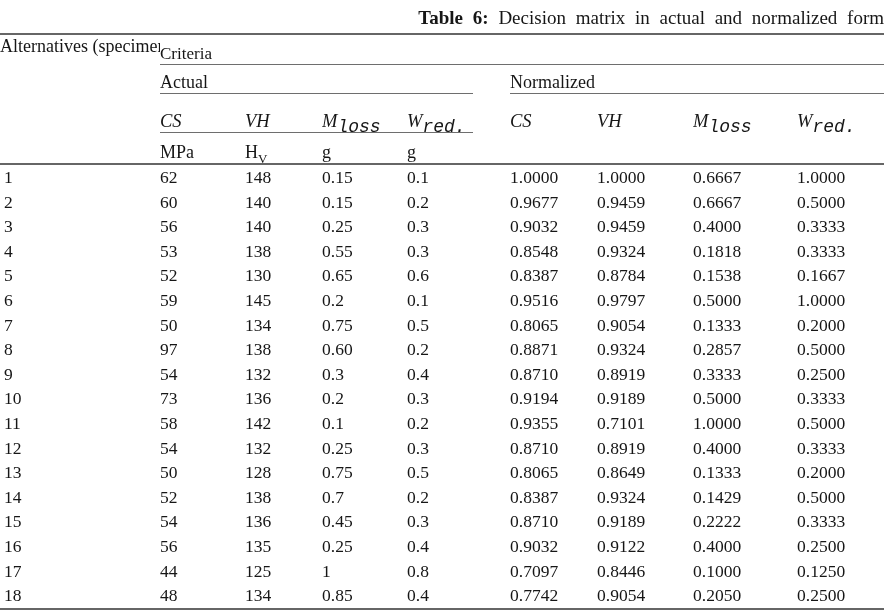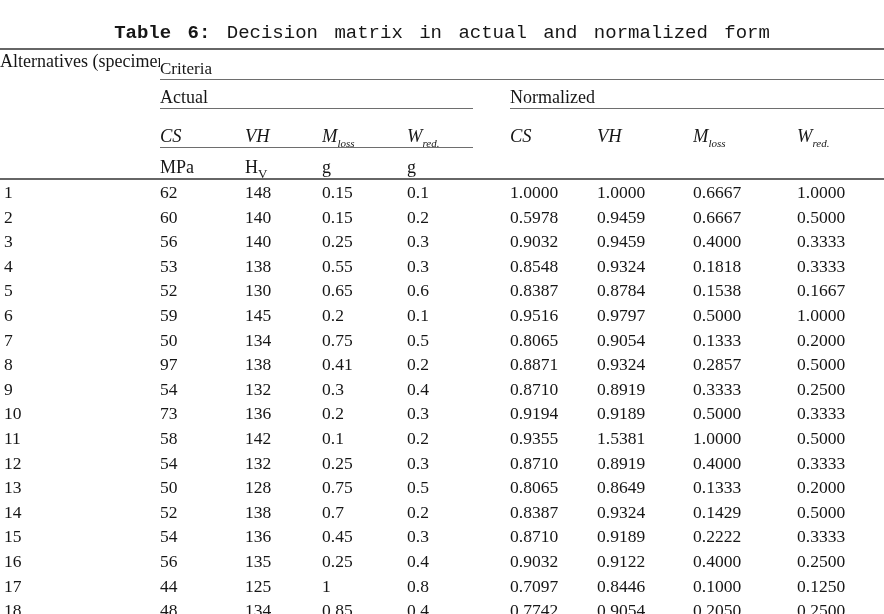--- a/index.html
+++ b/index.html
@@ -10,27 +10,26 @@
   .page {
     position: relative;
     width: 884px;
     height: 614px;
     background: #ffffff;
     overflow: hidden;
     font-family: "Liberation Serif", serif;
     color: #161616;
   }
   .caption {
-    text-align: center;
+    text-align: right;
     font-size: 19px;
     line-height: 26px;
-    padding-top: 20px;
+    padding-top: 5px;
     word-spacing: 5px;
     white-space: nowrap;
-    font-family: Liberation Mono, monospace;
   }
   .caption .cap-label {
     font-weight: bold;
   }
   table.decision {
     width: 884px;
     margin-top: 2px;
     border-collapse: collapse;
     table-layout: fixed;
     border-top: 2px solid #666666;
@@ -73,22 +72,23 @@
     vertical-align: bottom;
     padding-bottom: 10px;
     font-size: 18.5px;
     font-weight: bold;
     font-style: italic;
   }
   .colhead-cell.ruled {
     border-bottom: 1px solid #6e6e6e;
   }
   .colhead-cell sub {
-    font-size: 11px;
+    font-size: 18px;
     line-height: 0;
+    font-family: Liberation Mono, monospace;
   }
   .units-cell {
     font-size: 18px;
     vertical-align: bottom;
     padding-bottom: 5px;
   }
   .units-cell sub {
     font-size: 13px;
     line-height: 0;
   }
@@ -210,21 +210,21 @@
     <td>0.6667</td>
     <td>1.0000</td>
   </tr>
         <tr>
     <td class="row-id">2</td>
     <td>60</td>
     <td>140</td>
     <td>0.15</td>
     <td>0.2</td>
     <td class="spacer"></td>
-    <td>0.5978</td>
+    <td>0.9677</td>
     <td>0.9459</td>
     <td>0.6667</td>
     <td>0.5000</td>
   </tr>
         <tr>
     <td class="row-id">3</td>
     <td>56</td>
     <td>140</td>
     <td>0.25</td>
     <td>0.3</td>
@@ -279,21 +279,21 @@
     <td class="spacer"></td>
     <td>0.8065</td>
     <td>0.9054</td>
     <td>0.1333</td>
     <td>0.2000</td>
   </tr>
         <tr>
     <td class="row-id">8</td>
     <td>97</td>
     <td>138</td>
-    <td>0.41</td>
+    <td>0.60</td>
     <td>0.2</td>
     <td class="spacer"></td>
     <td>0.8871</td>
     <td>0.9324</td>
     <td>0.2857</td>
     <td>0.5000</td>
   </tr>
         <tr>
     <td class="row-id">9</td>
     <td>54</td>
@@ -319,21 +319,21 @@
     <td>0.3333</td>
   </tr>
         <tr>
     <td class="row-id">11</td>
     <td>58</td>
     <td>142</td>
     <td>0.1</td>
     <td>0.2</td>
     <td class="spacer"></td>
     <td>0.9355</td>
-    <td>1.5381</td>
+    <td>0.7101</td>
     <td>1.0000</td>
     <td>0.5000</td>
   </tr>
         <tr>
     <td class="row-id">12</td>
     <td>54</td>
     <td>132</td>
     <td>0.25</td>
     <td>0.3</td>
     <td class="spacer"></td>

